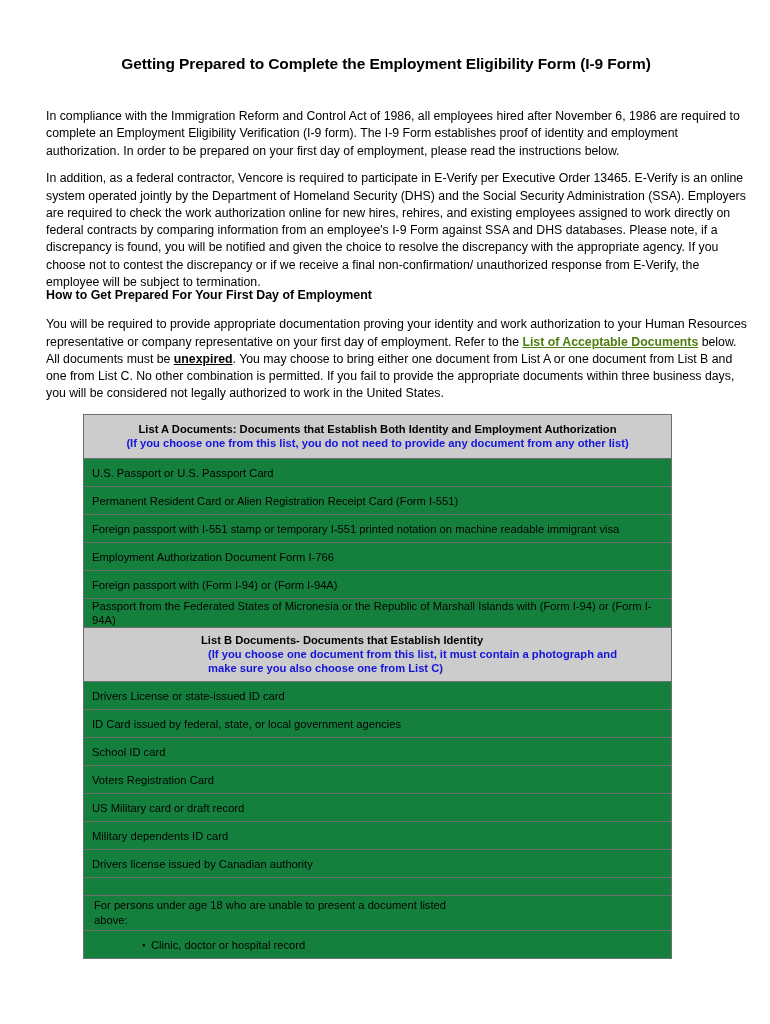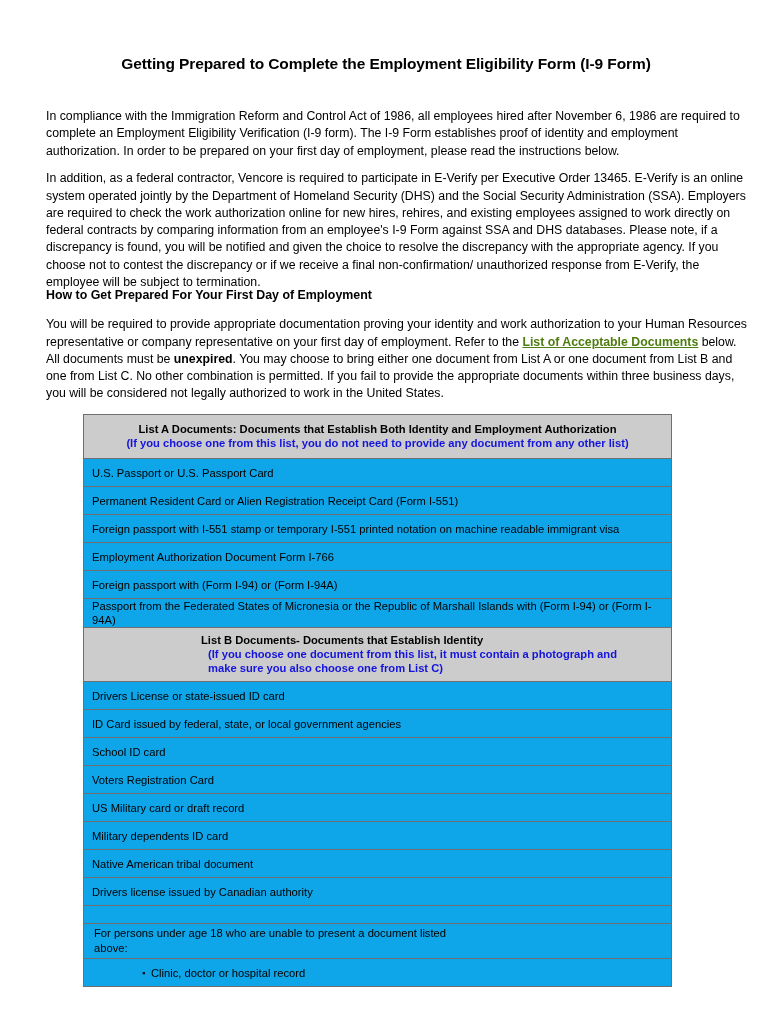--- a/index.html
+++ b/index.html
@@ -54,20 +54,21 @@
   #para-3 {
     top: 304px;
   }
   .link {
     color: #4d7c0f;
     font-weight: bold;
     text-decoration: underline;
   }
   .bold-underline {
     font-weight: bold;
+    text-decoration: underline;
     color: #000000;
   }
 
   
   .doc-table {
     position: absolute;
     left: 83px;
     top: 414px;
     width: 589px;
     border-collapse: collapse;
@@ -76,21 +77,21 @@
   .doc-table td {
     border: 1px solid #6f6f6f;
     padding: 0;
     vertical-align: middle;
     font-size: 11.2px;
     margin-left: 8px;
   }
   .row-cell {
     height: 27px;
     padding: 0 0 0 8px !important;
-    background: #0ea5e9;
+    background: #15803d;
     line-height: 14px;
   }
   .row-cell.tall {
     height: 34px;
     padding-left: 10px !important;
   }
   .row-cell.empty {
     height: 17px;
   }
   .row-cell.bullet-row {
@@ -206,23 +207,20 @@
       <tr>
           <td class="row-cell">Voters Registration Card</td>
         </tr>
       <tr>
           <td class="row-cell">US Military card or draft record</td>
         </tr>
       <tr>
           <td class="row-cell">Military dependents ID card</td>
         </tr>
       <tr>
-          <td class="row-cell">Native American tribal document</td>
-        </tr>
-      <tr>
           <td class="row-cell">Drivers license issued by Canadian authority</td>
         </tr>
 
       <tr>
           <td class="row-cell empty"></td>
         </tr>
 
       <tr>
         <td class="row-cell tall multi-line">
           <div> For persons under age 18 who are unable to present a document listed</div>

